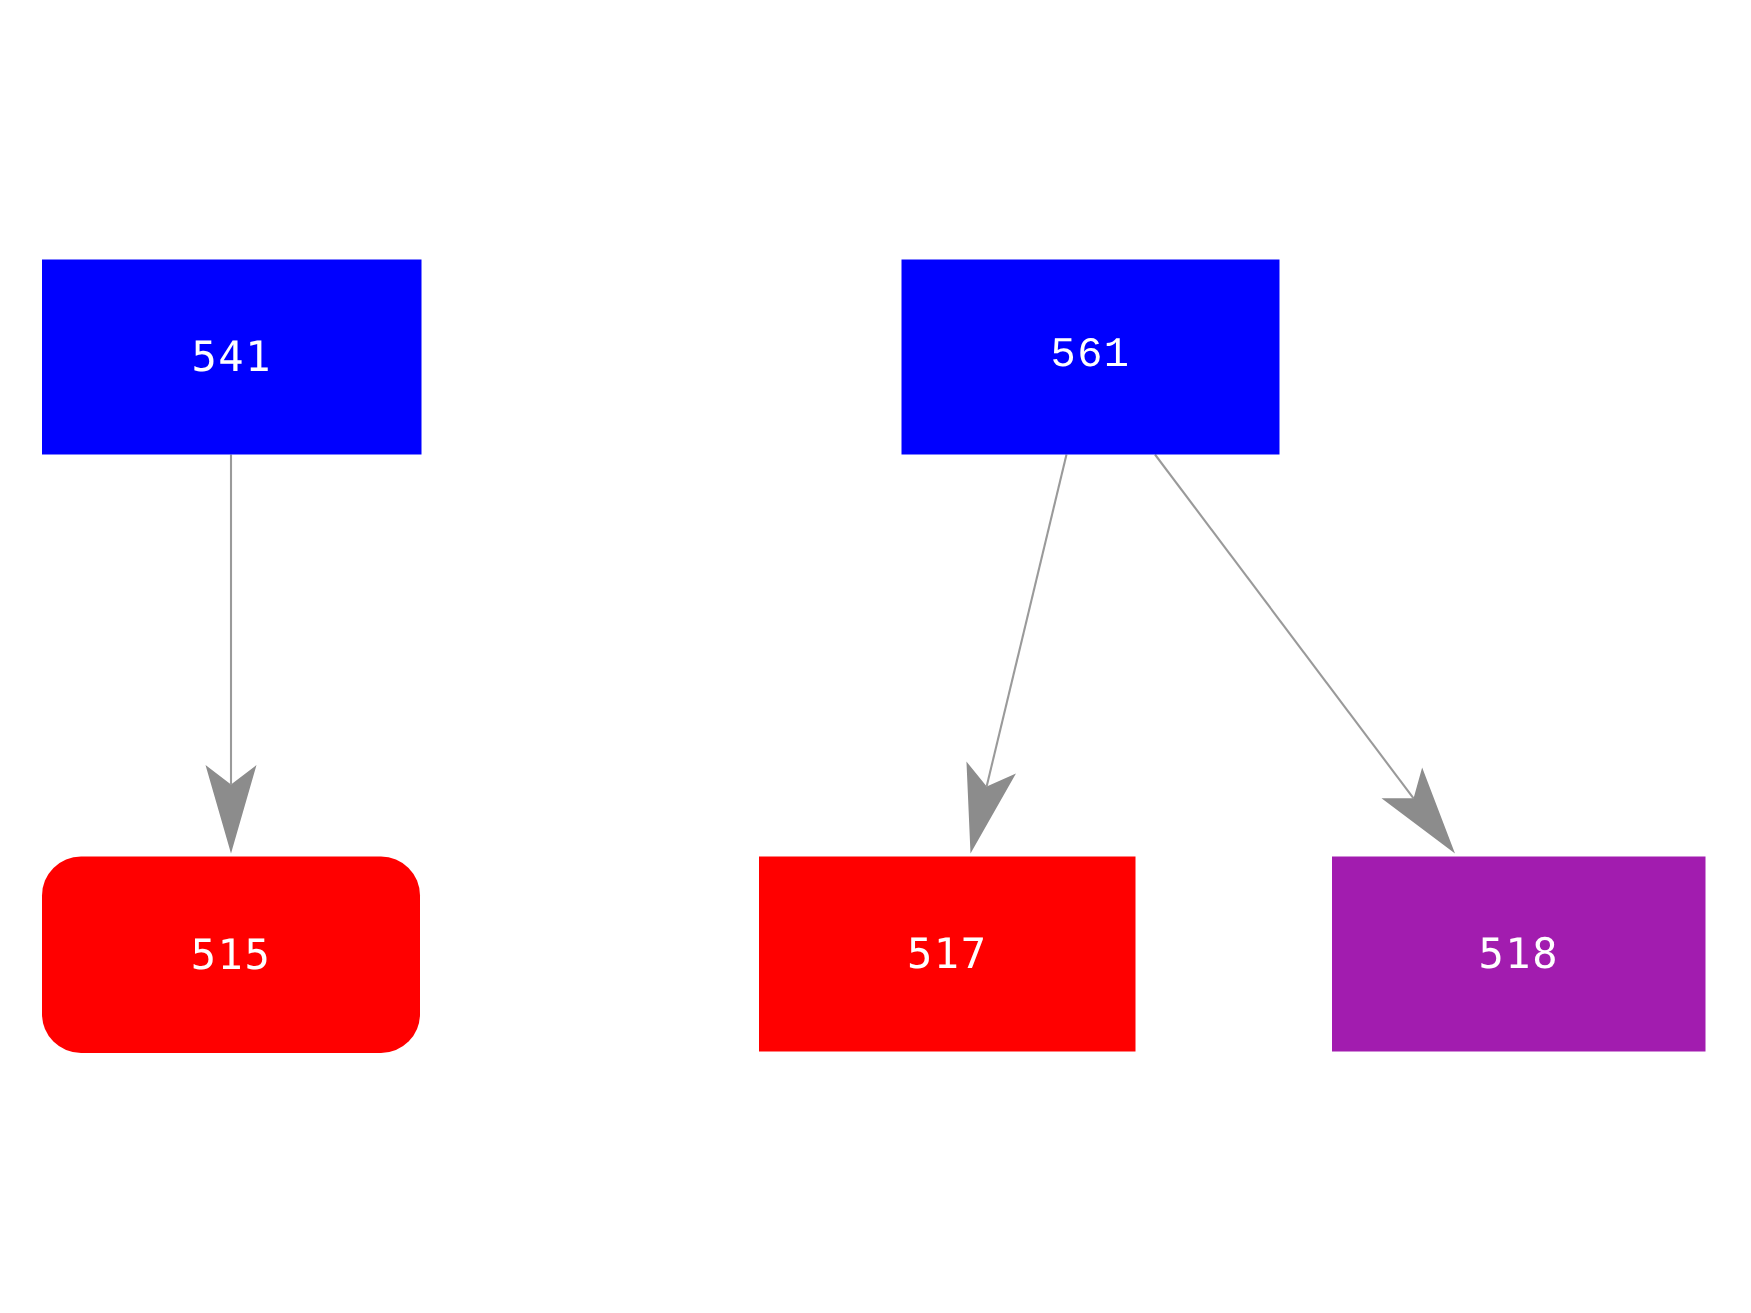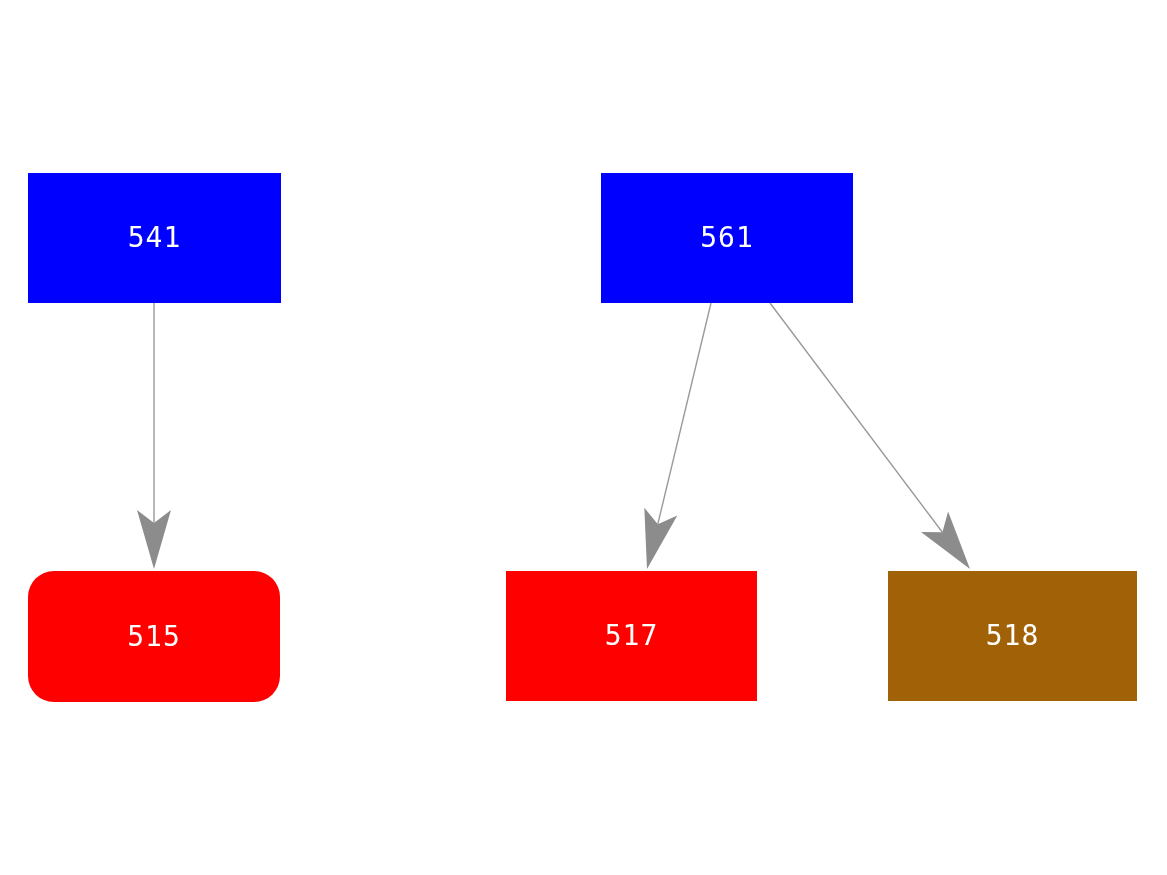--- a/index.html
+++ b/index.html
@@ -44,25 +44,25 @@
       <line x1="154" y1="303" x2="154" y2="523" stroke="#9a9a9a" stroke-width="1.4"></line>
       <polygon points="154.0,569.0 137.0,510.0 154.0,523.0 171.0,510.0" fill="#8c8c8c"></polygon>
       <line x1="711" y1="303" x2="657.7605904208015" y2="524.2762960635441" stroke="#9a9a9a" stroke-width="1.4"></line>
       <polygon points="647.0,569.0 644.3,507.7 657.8,524.3 677.3,515.6" fill="#8c8c8c"></polygon>
       <line x1="770" y1="303" x2="942.3557891984392" y2="532.2331996339242" stroke="#9a9a9a" stroke-width="1.4"></line>
       <polygon points="970.0,569.0 921.0,532.1 942.4,532.2 948.1,511.6" fill="#8c8c8c"></polygon>
     </svg>
 <div class="node" style="left: 28px; top: 173px; width: 253px; height: 130px; background: rgb(0, 0, 255); color: rgb(255, 255, 255);">
       <span>541</span>
     </div>
-    <div class="node" style="left: 601px; top: 173px; width: 252px; height: 130px; background: rgb(0, 0, 255); color: rgb(255, 255, 255);">
+    <div class="node" style="left: 601px; top: 173px; width: 252px; height: 130px; background: rgb(0, 0, 255); color: rgb(255, 255, 255); font-family: Liberation Mono, monospace;">
       <span>561</span>
     </div>
     <div class="node" style="left: 28px; top: 571px; width: 252px; height: 131px; background: rgb(255, 0, 0); color: rgb(255, 255, 255); border-radius: 26px;">
       <span>515</span>
     </div>
     <div class="node" style="left: 506px; top: 571px; width: 251px; height: 130px; background: rgb(255, 0, 0); color: rgb(255, 255, 255);">
       <span>517</span>
     </div>
-    <div class="node" style="left: 888px; top: 571px; width: 249px; height: 130px; background: #a16207; color: rgb(255, 255, 255);">
+    <div class="node" style="left: 888px; top: 571px; width: 249px; height: 130px; background: #a21caf; color: rgb(255, 255, 255);">
       <span>518</span>
     </div>
   </div>
 
 </body></html>

